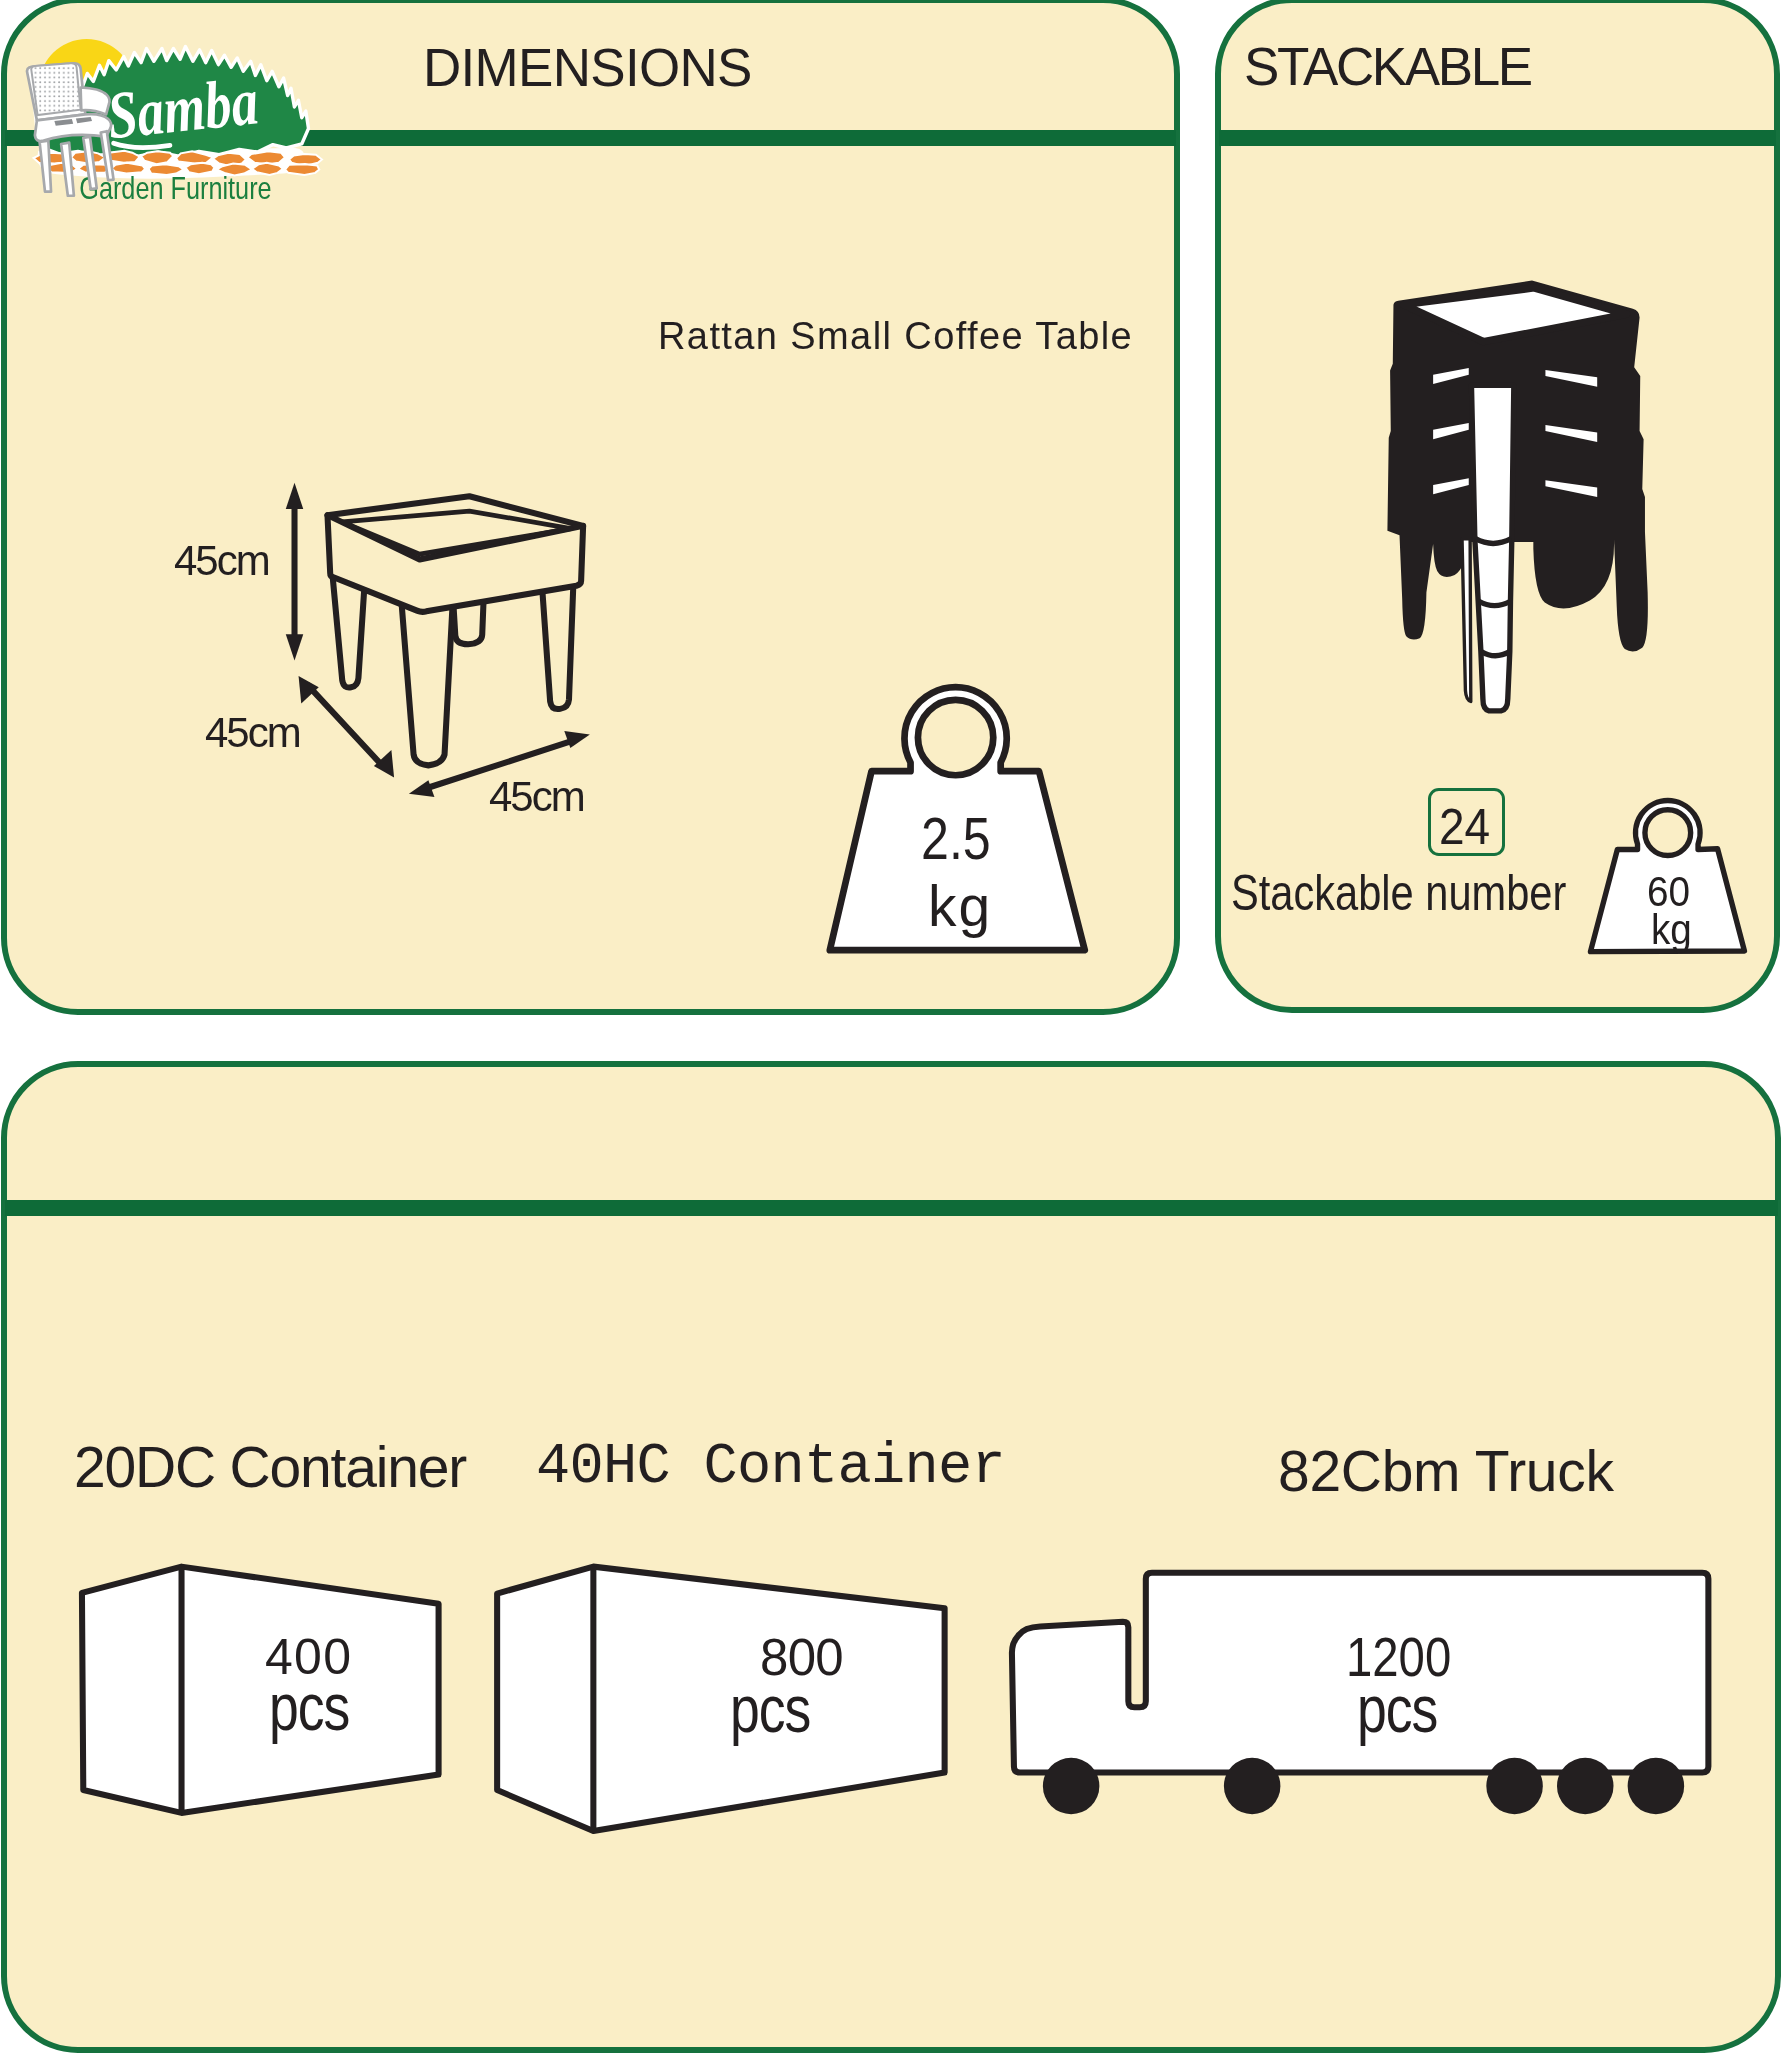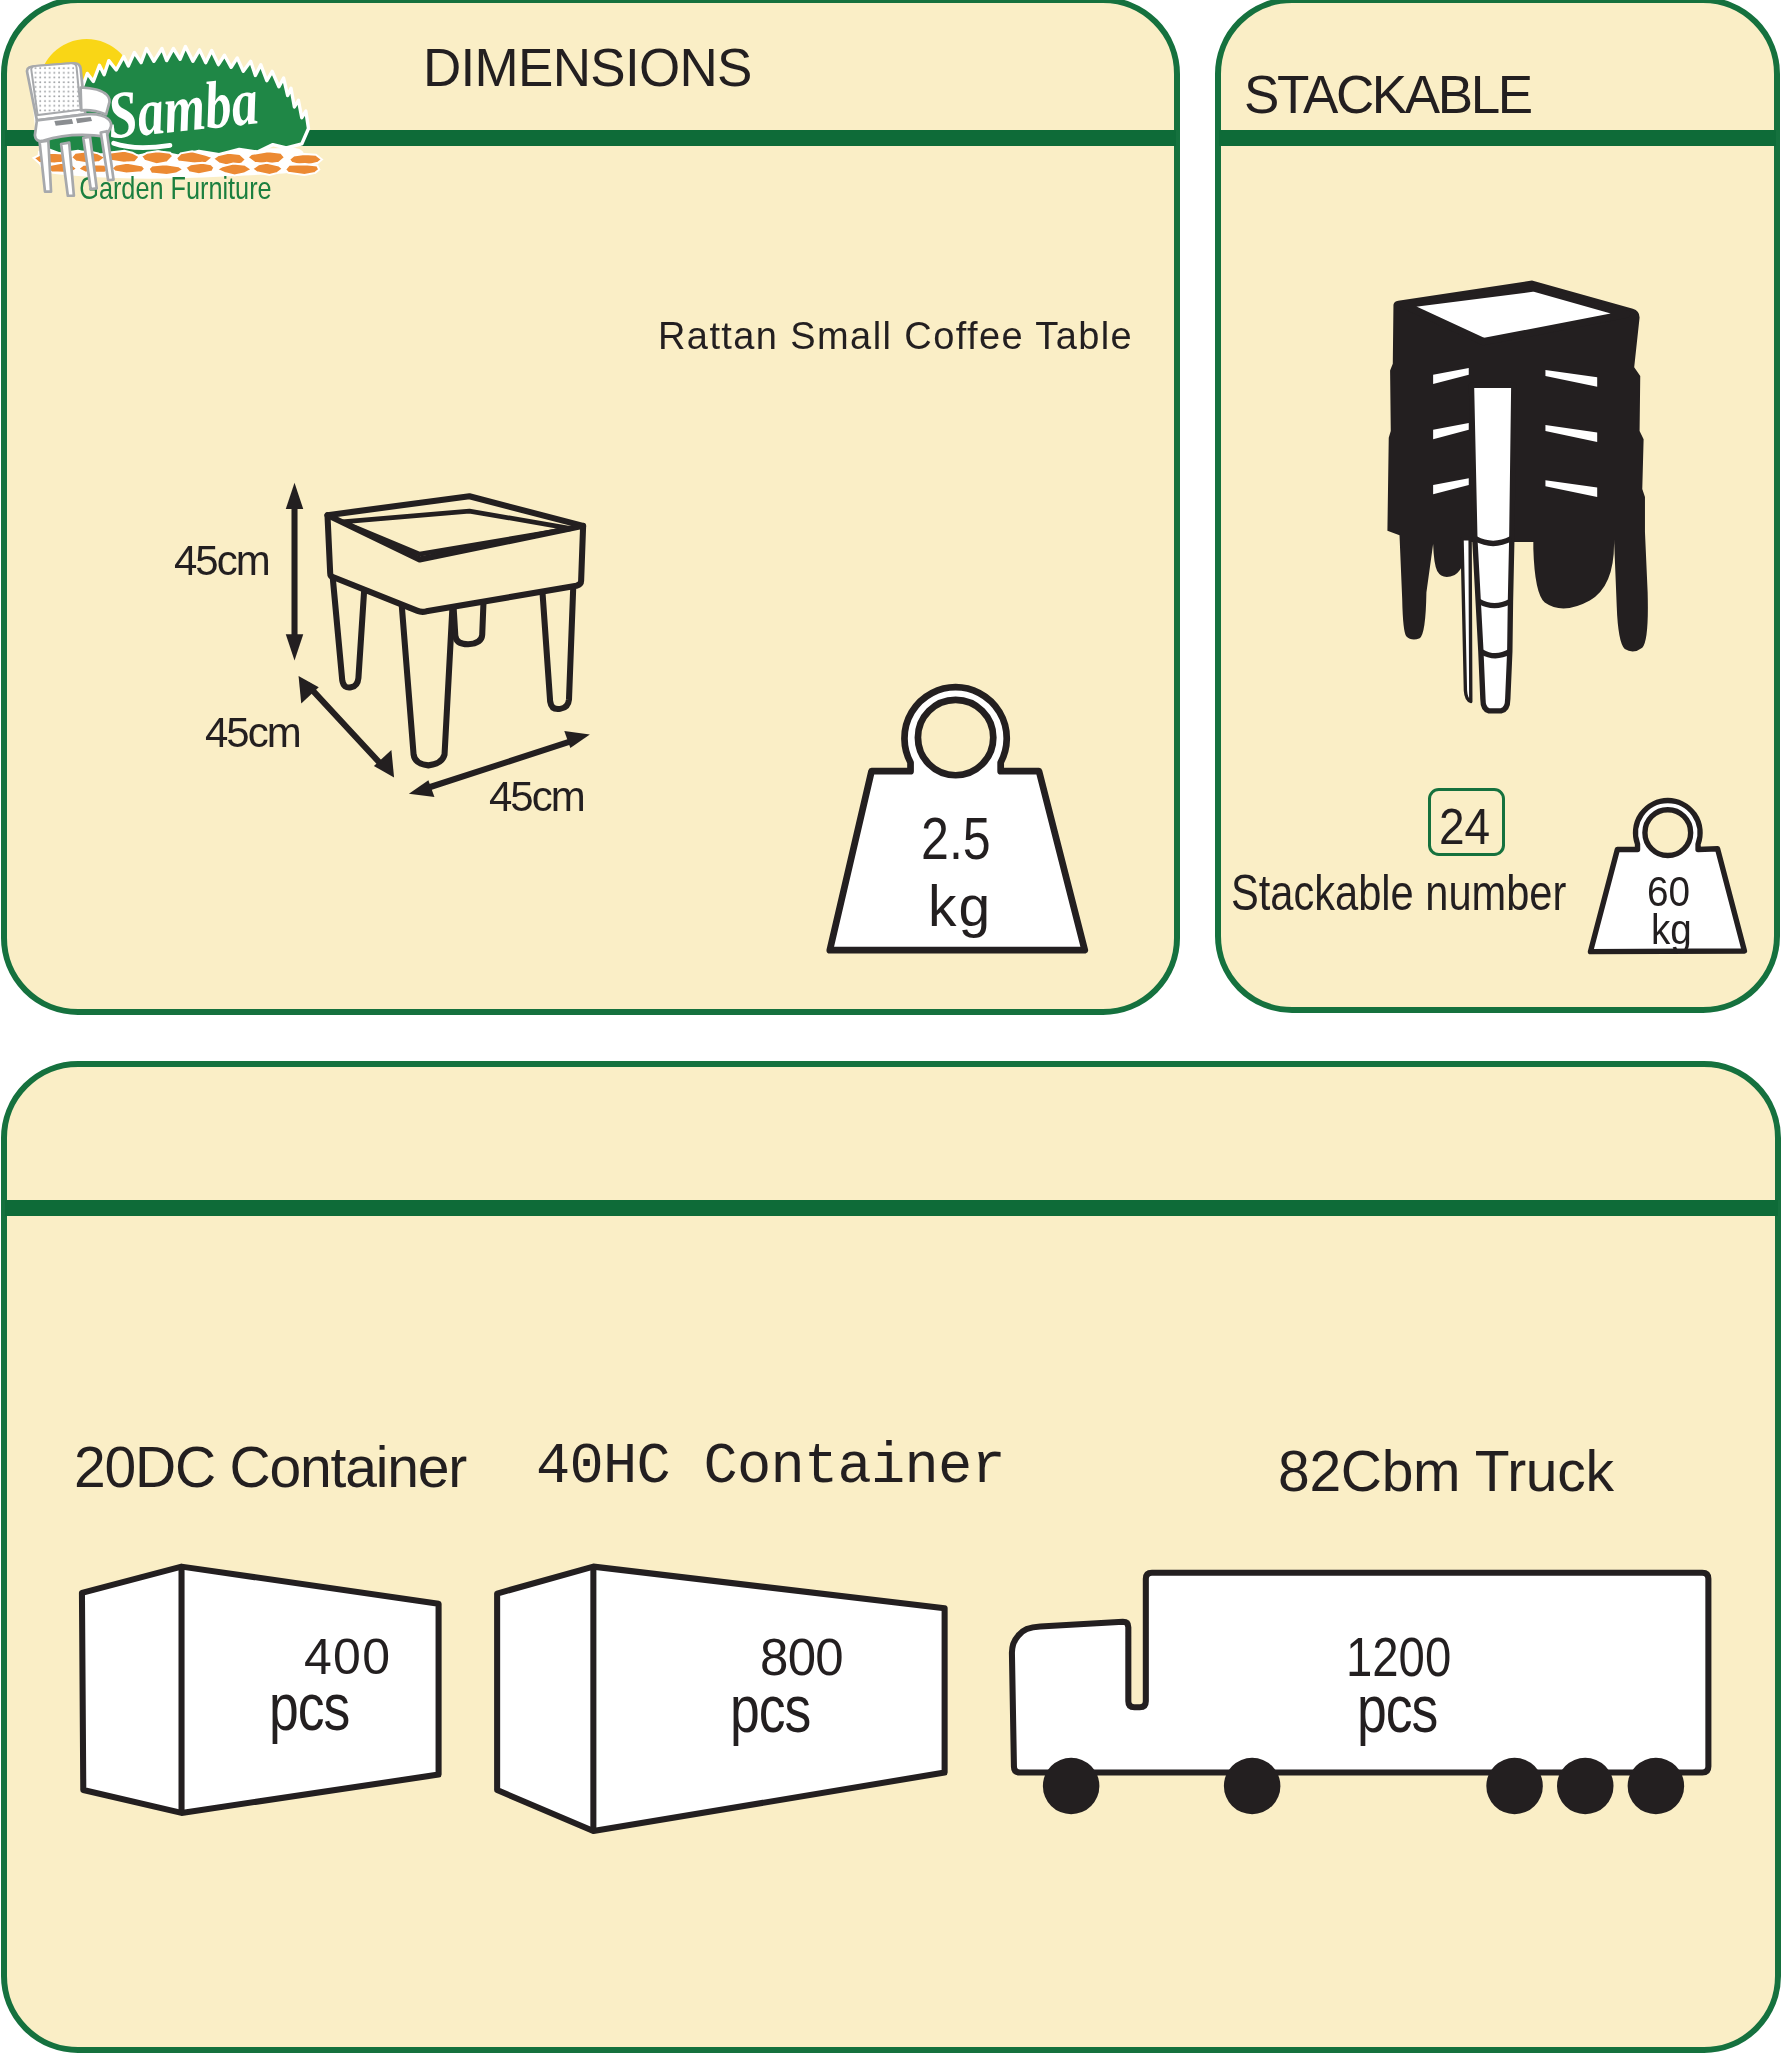--- a/index.html
+++ b/index.html
@@ -15,41 +15,41 @@
 
 <div class="panel" style="left:1.3px; top:-2.7px; width:1179px; height:1018px; border-radius:77px;"></div>
 <div class="panel" style="left:1215px; top:-2.7px; width:565px; height:1016px; border-radius:77px;"></div>
 <div class="panel" style="left:1.3px; top:1061px; width:1780px; height:992px; border-radius:77px;"></div>
 
 <div class="band" style="left:5.4px; top:130px; width:1171px; height:15.5px;"></div>
 <div class="band" style="left:1219px; top:130px; width:557px; height:15.5px;"></div>
 <div class="band" style="left:5.4px; top:1200px; width:1773px; height:16px;"></div>
 
 <div class="txt" style="left:423px; top:41px; font-size:53px; letter-spacing:-0.7px;text-align:right;">DIMENSIONS</div>
-<div class="txt" style="left:1244px; top:40px; font-size:53px; letter-spacing:-2.4px;margin-top:28px;">STACKABLE</div>
+<div class="txt" style="left:1244px; top:40px; font-size:53px; letter-spacing:-2.4px;">STACKABLE</div>
 <div class="txt" style="left:658px; top:287px; font-size:38px; letter-spacing:1.4px;margin-top:30px;">Rattan Small Coffee Table</div>
 
 <div class="txt" style="left:174px; top:540px; font-size:42px; letter-spacing:-2px;">45cm</div>
 <div class="txt" style="left:205px; top:712px; font-size:42px; letter-spacing:-2px;">45cm</div>
 <div class="txt" style="left:489px; top:776px; font-size:42px; letter-spacing:-2px;">45cm</div>
 
 <div class="txt" style="left:921px; top:810px; font-size:59px; transform:scaleX(0.85);">2.5</div>
 <div class="txt" style="left:928px; top:878px; font-size:57px; letter-spacing:2px;">kg</div>
 
 <div style="position:absolute; left:1428px; top:788px; width:77px; height:68px; border:3.4px solid #15713E; border-radius:10.8px; z-index:4;"></div>
 <div class="txt" style="left:1439px; top:802px; font-size:50px; transform:scaleX(0.92);">24</div>
 <div class="txt" style="left:1231px; top:868px; font-size:50px; transform:scaleX(0.832);">Stackable number</div>
 <div class="txt" style="left:1647px; top:870px; font-size:43px; transform:scaleX(0.9);">60</div>
 <div class="txt" style="left:1651px; top:909px; font-size:42px; transform:scaleX(0.92);">kg</div>
 
 <div class="txt" style="left:74px; top:1439px; font-size:57px; letter-spacing:-1.2px;">20DC Container</div>
 <div class="txt" style="left:536px; top:1439px; font-size:57px; letter-spacing:-0.7px;font-family:Liberation Mono, monospace;">40HC Container</div>
 <div class="txt" style="left:1278px; top:1443px; font-size:57px; letter-spacing:-0.3px;">82Cbm Truck</div>
 
-<div class="txt" style="left:265px; top:1632px; font-size:50px; letter-spacing:1.3px;margin-left:39px;">400</div>
+<div class="txt" style="left:265px; top:1632px; font-size:50px; letter-spacing:1.3px;">400</div>
 <div class="txt" style="left:269px; top:1673px; font-size:67px; letter-spacing:-1.3px; transform:scaleX(0.8);">pcs</div>
 <div class="txt" style="left:760px; top:1632px; font-size:51px; letter-spacing:-0.7px;">800</div>
 <div class="txt" style="left:730px; top:1675px; font-size:67px; letter-spacing:-1.3px; transform:scaleX(0.8);">pcs</div>
 <div class="txt" style="left:1346px; top:1630px; font-size:55px; transform:scaleX(0.86);">1200</div>
 <div class="txt" style="left:1357px; top:1675px; font-size:67px; letter-spacing:-1.3px; transform:scaleX(0.8);">pcs</div>
 
 <svg class="art" style="left:168px; top:464px;" width="471" height="370" viewBox="250 690 700 550" fill="none" stroke="#231f20" stroke-width="9" stroke-linejoin="round" stroke-linecap="round">
 
   <path d="M494 850 L509 1012 Q511 1024 522 1022 Q532 1020 533 1008 L543 855" fill="#FAEEC6"></path>
   <path d="M597 895 L615 1122 Q617 1136 637 1138 Q657 1136 661 1122 L673 898" fill="#FAEEC6"></path>

